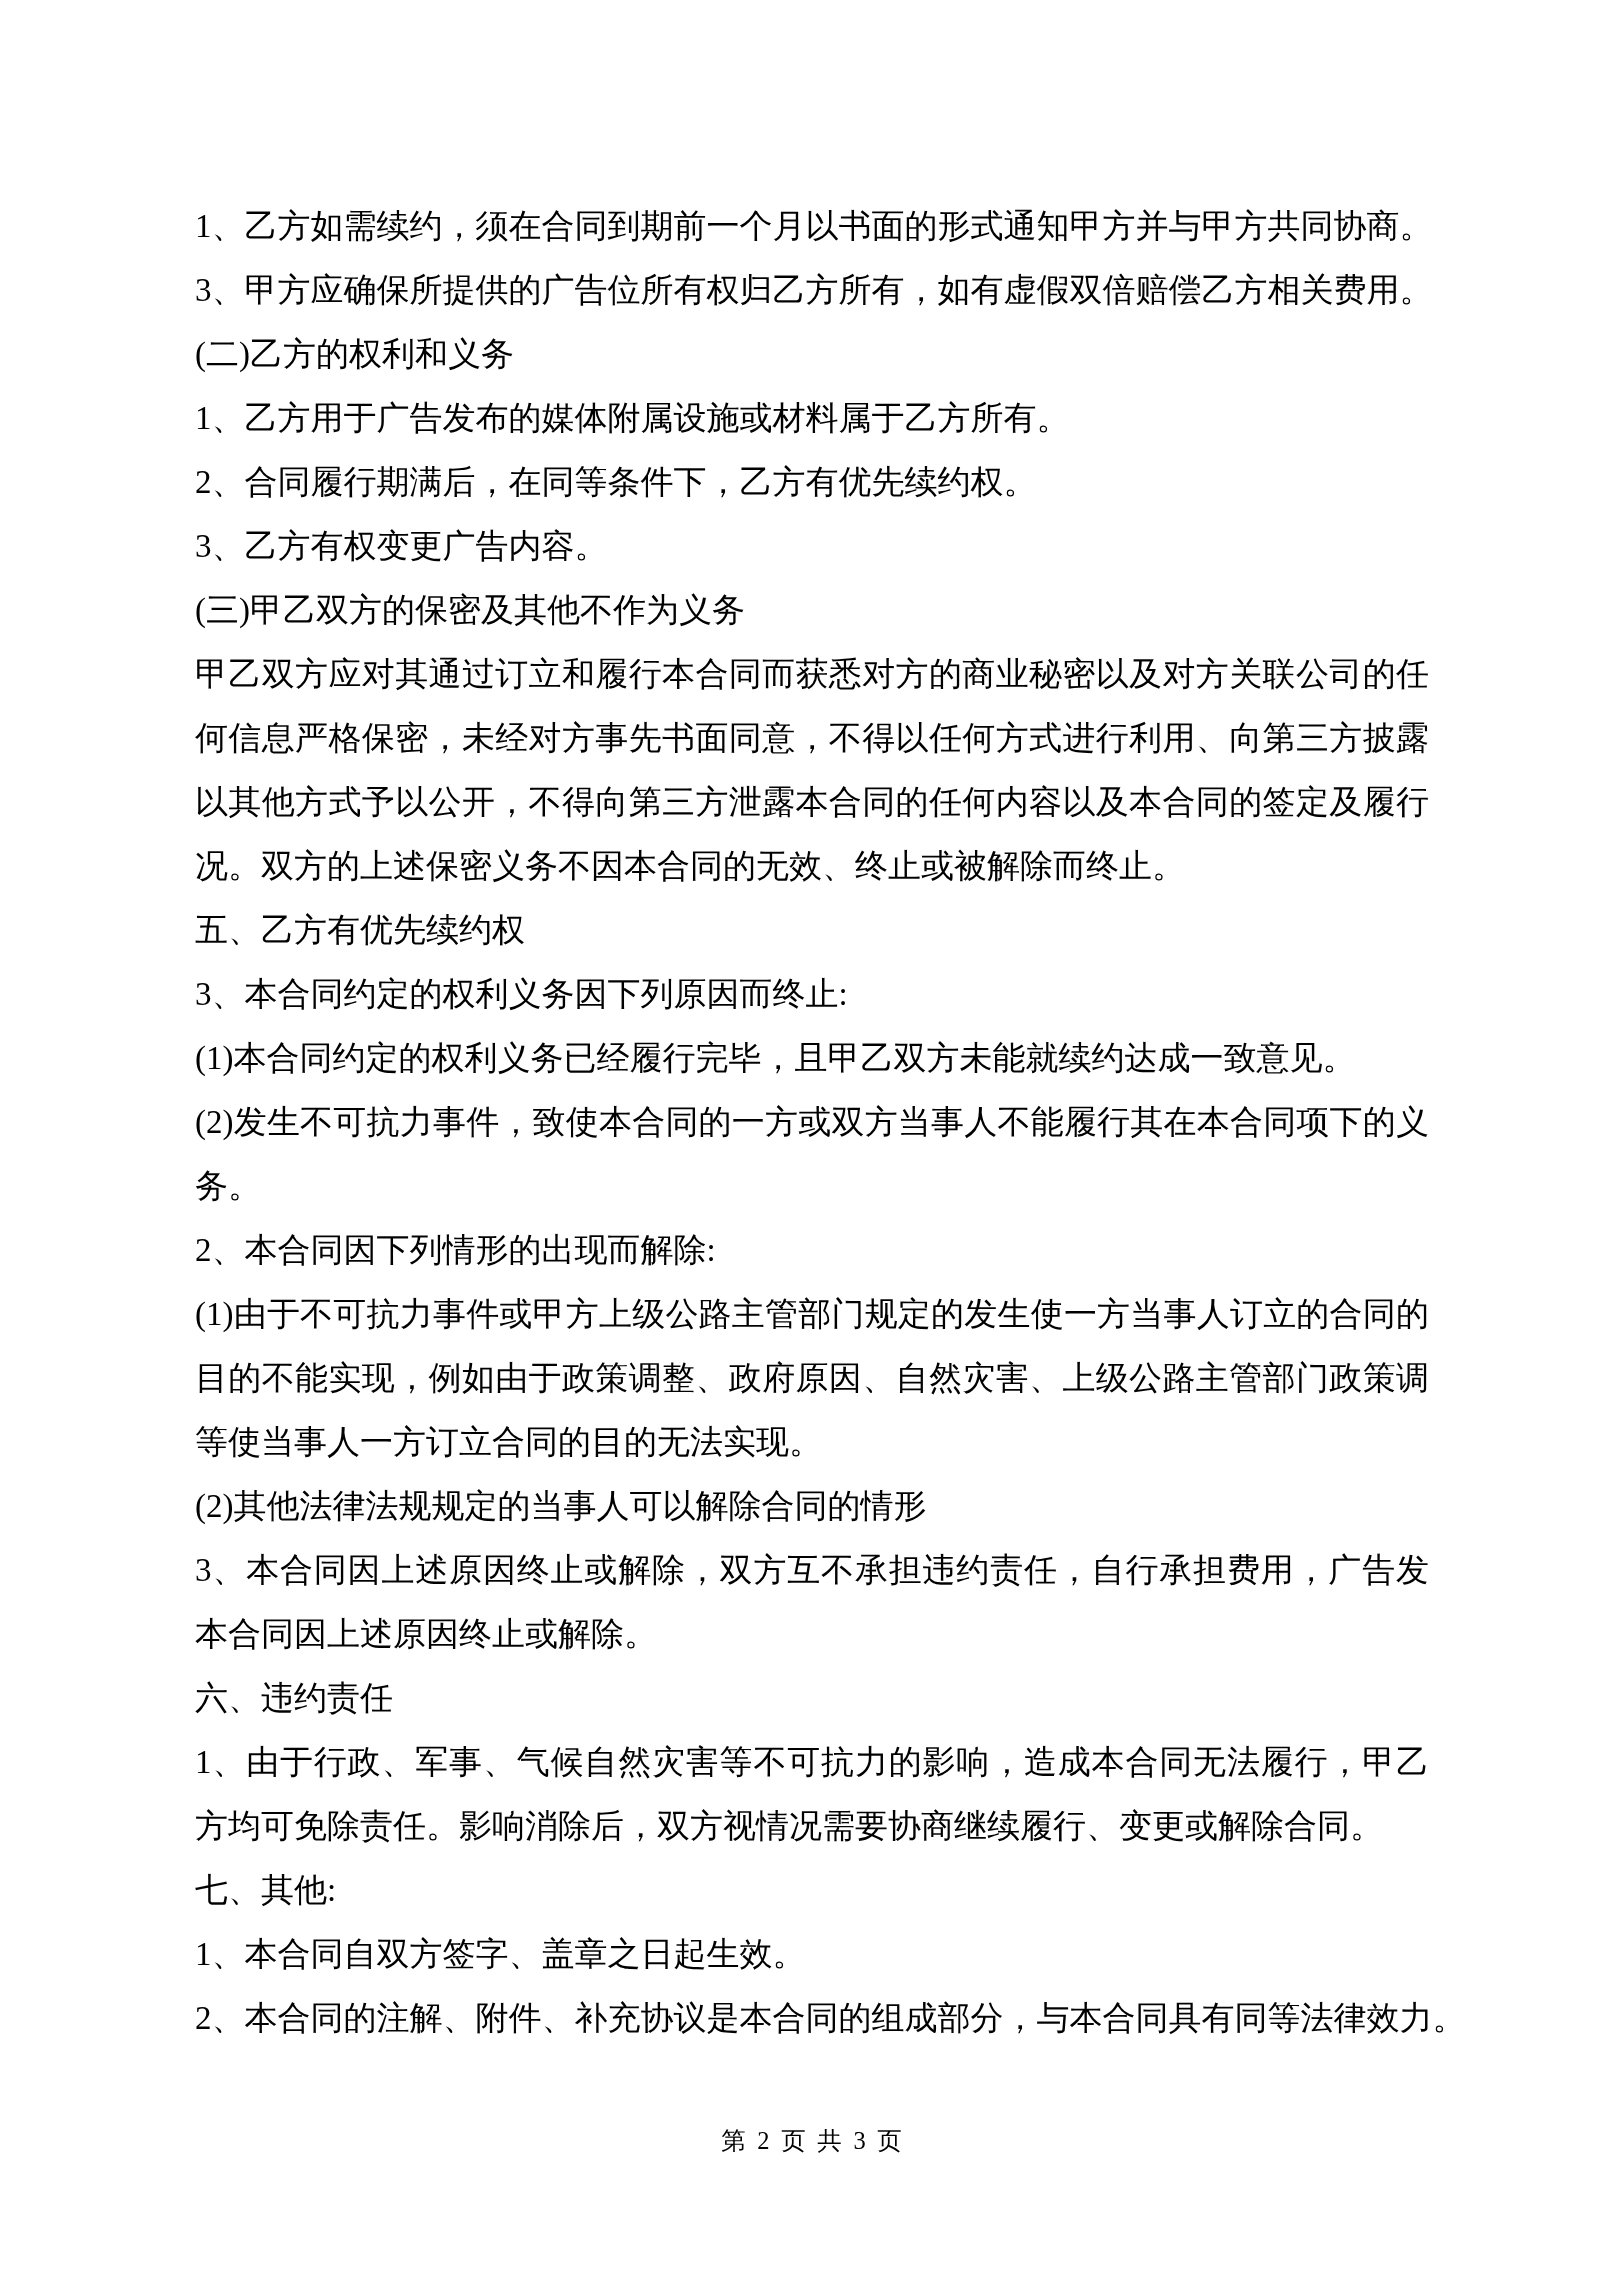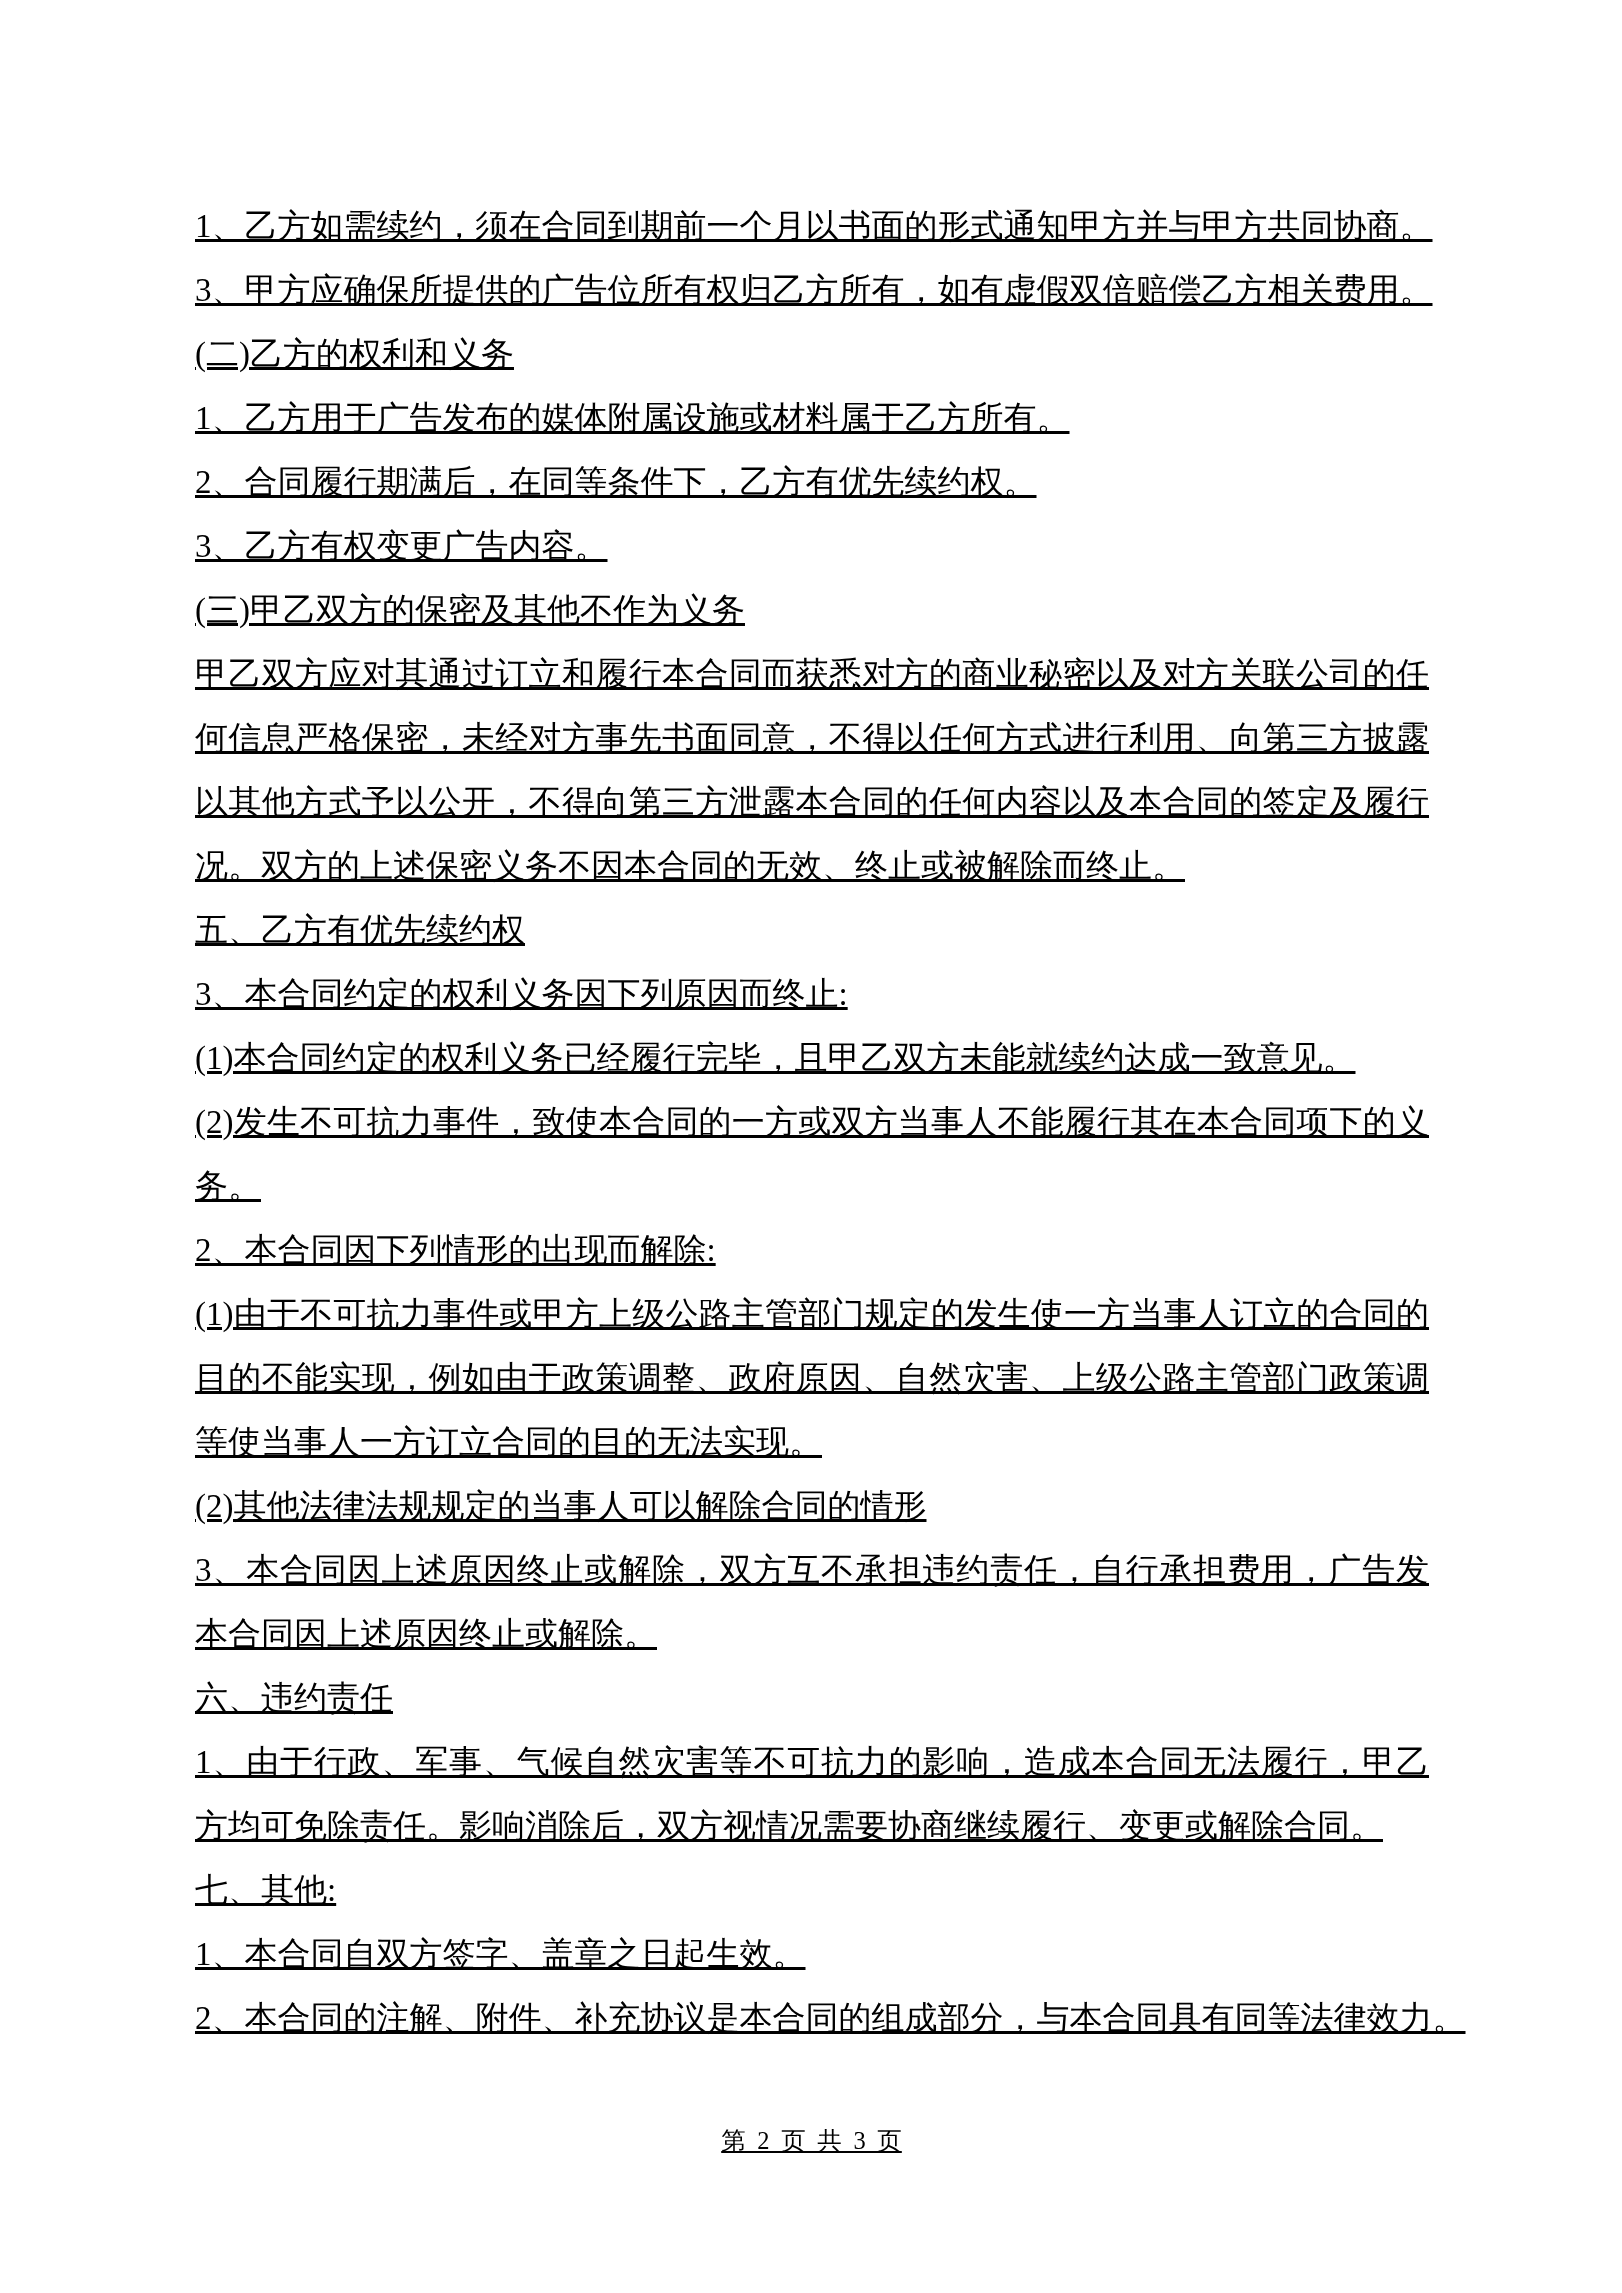--- a/index.html
+++ b/index.html
@@ -21,21 +21,20 @@
     top: 0;
     width: 1623px;
     height: 2294px;
     background: #ffffff;
   }
   .doc-body {
     position: absolute;
     left: 195px;
     top: 194px;
     width: 1234px;
-    text-decoration: underline;
   }
   .line {
     font-size: 33px;
     line-height: 64px;
     height: 64px;
     white-space: nowrap;
     overflow: visible;
   }
   .line.fill {
     white-space: normal;
@@ -46,21 +45,20 @@
   }
   .footer {
     position: absolute;
     left: 0;
     top: 2120px;
     width: 1623px;
     text-align: center;
     font-size: 24.5px;
     line-height: 42px;
     word-spacing: 5.5px;
-    text-decoration: underline;
   }
 </style>
 </head>
 <body>
 
 <div class="page">
   <div class="doc-body">
       <div class="line">1、乙方如需续约，须在合同到期前一个月以书面的形式通知甲方并与甲方共同协商。</div>
       <div class="line">3、甲方应确保所提供的广告位所有权归乙方所有，如有虚假双倍赔偿乙方相关费用。</div>
       <div class="line">(二)乙方的权利和义务</div>

